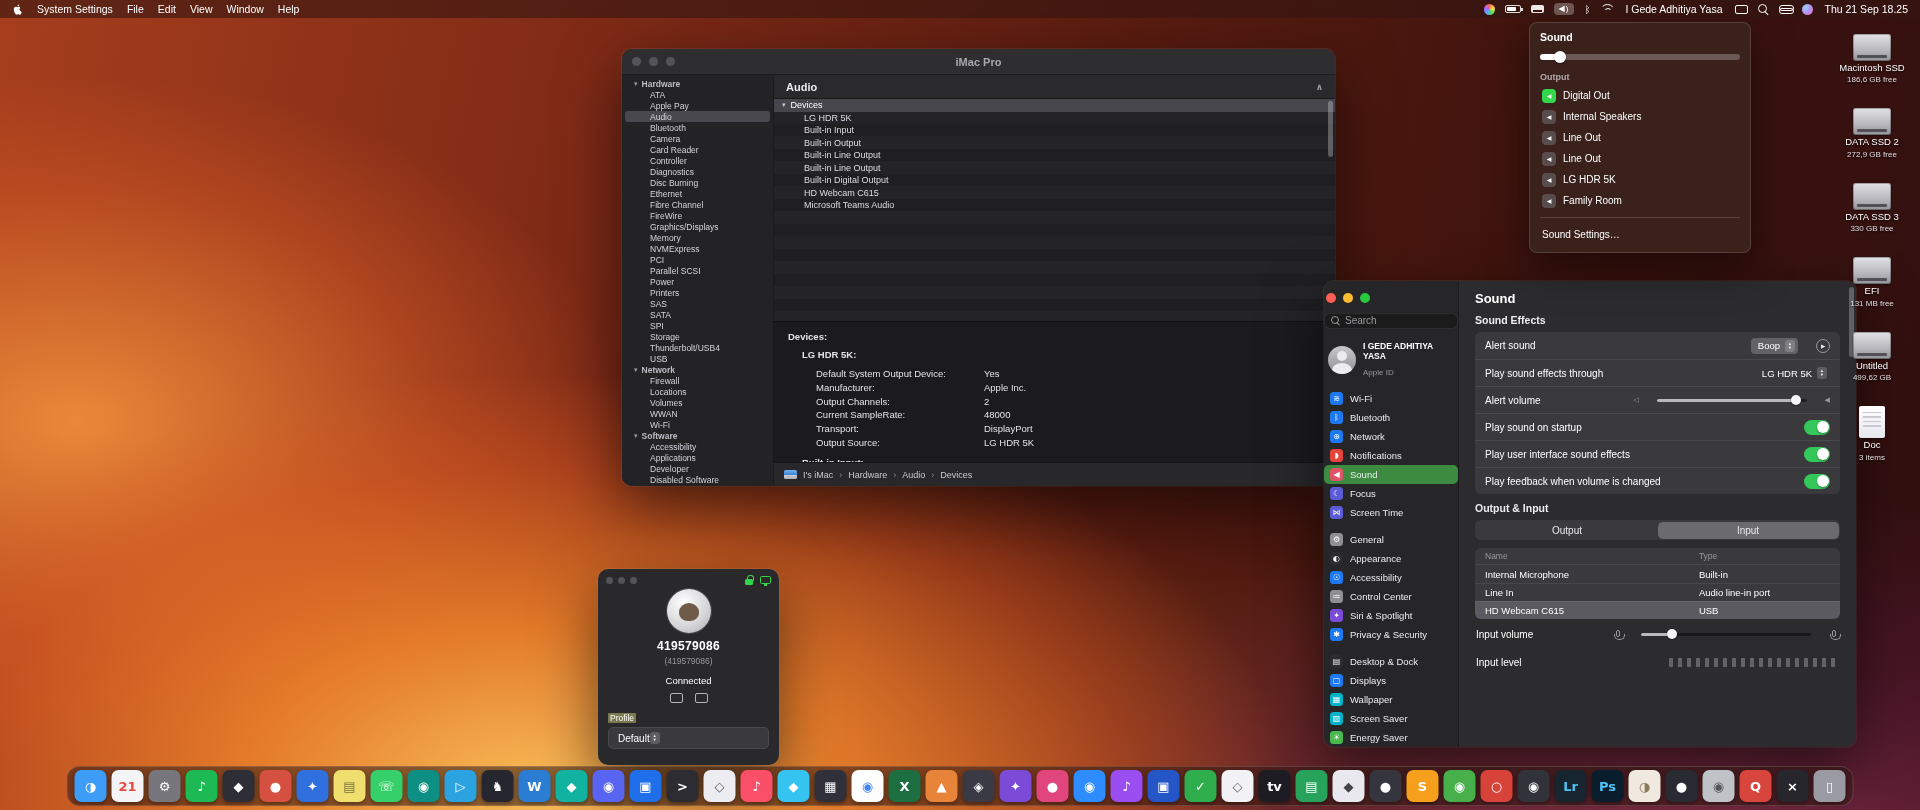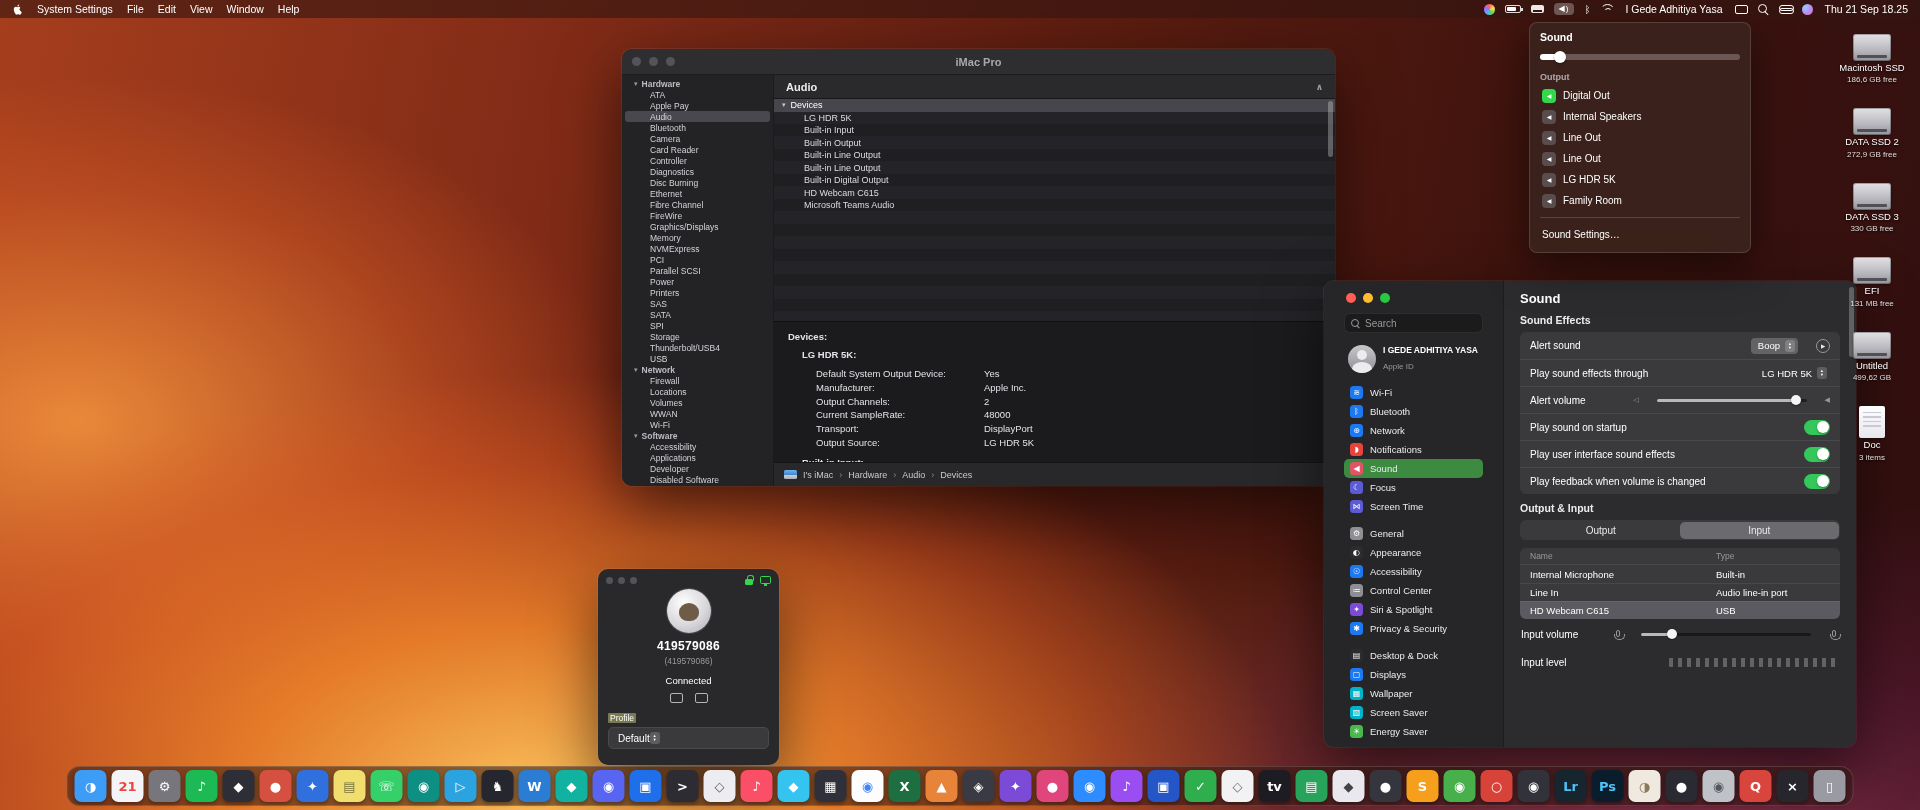--- a/index.html
+++ b/index.html
@@ -92,21 +92,21 @@
 .sp-knob{position:absolute;left:calc(var(--p,10%) - 6px);top:1px;width:12px;height:12px;border-radius:50%;background:#fff;box-shadow:0 1px 2px rgba(0,0,0,.4)}
 .sp-section{font-size:9px;font-weight:bold;color:rgba(235,235,245,.65);margin:4px 0 3px}
 .sp-item{height:21px;display:flex;align-items:center;gap:7px;border-radius:5px;padding:0 2px}
 .sp-ic{width:14px;height:14px;border-radius:4px;background:rgba(120,120,128,.5);display:inline-flex;align-items:center;justify-content:center;flex:none}
 .sp-ic::before{content:"◀";font-size:6px;color:#fff;font-family:"DejaVu Sans",sans-serif}
 .sp-item.selected .sp-ic{background:#32d74b}
 .sp-div{height:1px;background:rgba(255,255,255,.16);margin:6px 0}
 .sp-footer{height:20px;display:flex;align-items:center;padding:0 2px}
 
 .settings{left:1324px;top:281px;width:532px;height:466px;display:flex;background:#2c2c2e;overflow:hidden}
-.st-side{width:180px;flex:none;background:#262628;border-right:1px solid #1d1d1f;padding:10px 20px 0;display:flex;flex-direction:column;overflow:hidden}
+.st-side{width:135px;flex:none;background:#262628;border-right:1px solid #1d1d1f;padding:10px 0 0;display:flex;flex-direction:column;overflow:hidden}
 .st-tl{display:flex;gap:7px;margin:2px 0 10px 2px}
 .st-search{height:20px;border-radius:6px;background:rgba(0,0,0,.28);border:1px solid rgba(255,255,255,.08);display:flex;align-items:center;gap:5px;padding:0 6px;color:#98989d;font-size:10px;margin-bottom:10px}
 .mag{width:9px;height:9px;position:relative;flex:none}
 .mag::before{content:"";position:absolute;left:0;top:0;width:6px;height:6px;border:1.3px solid #98989d;border-radius:50%}
 .mag::after{content:"";position:absolute;left:6px;top:6px;width:4px;height:1.3px;background:#98989d;transform:rotate(45deg);transform-origin:0 0}
 .st-profile{display:flex;align-items:center;gap:7px;padding:2px 4px 10px}
 .avatar{width:28px;height:28px;border-radius:50%;background:linear-gradient(#c7c7cc,#8e8e93);position:relative;overflow:hidden;flex:none}
 .avatar::before{content:"";position:absolute;left:9px;top:5px;width:10px;height:10px;border-radius:50%;background:#ececf0}
 .avatar::after{content:"";position:absolute;left:4px;top:17px;width:20px;height:14px;border-radius:50% 50% 0 0;background:#ececf0}
 .pname{font-size:8.5px;font-weight:bold;display:block;line-height:1.2}

